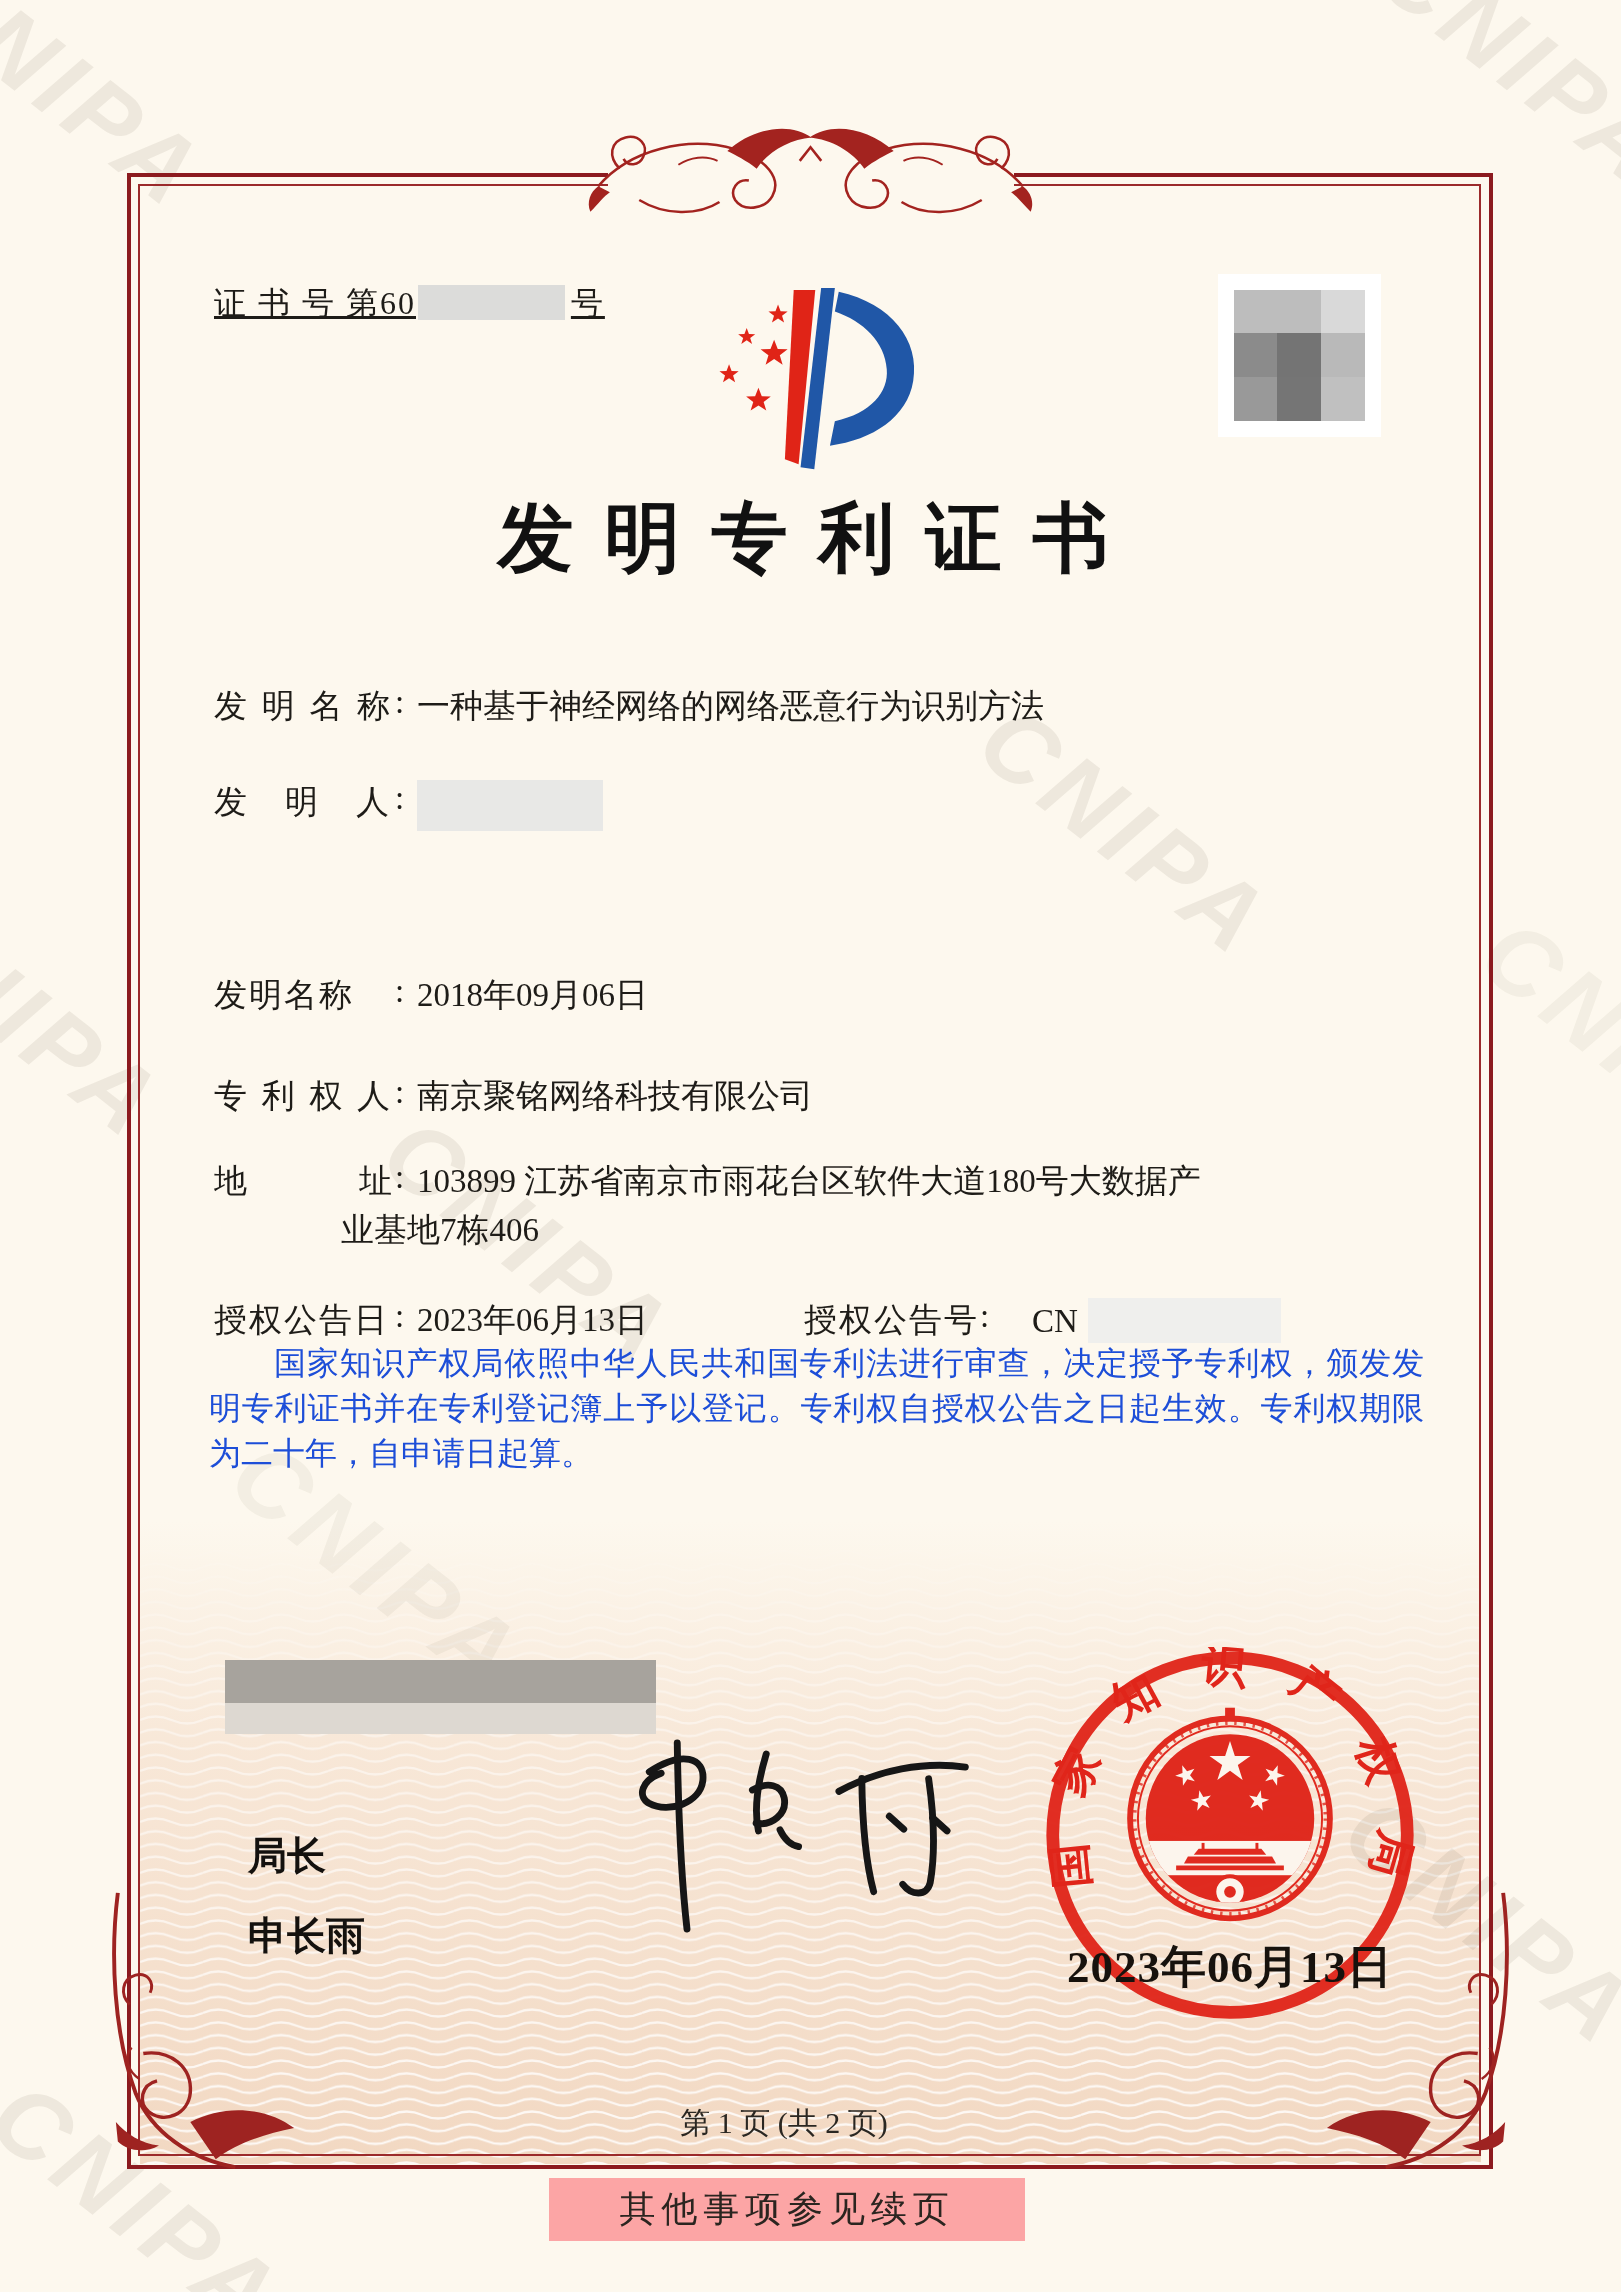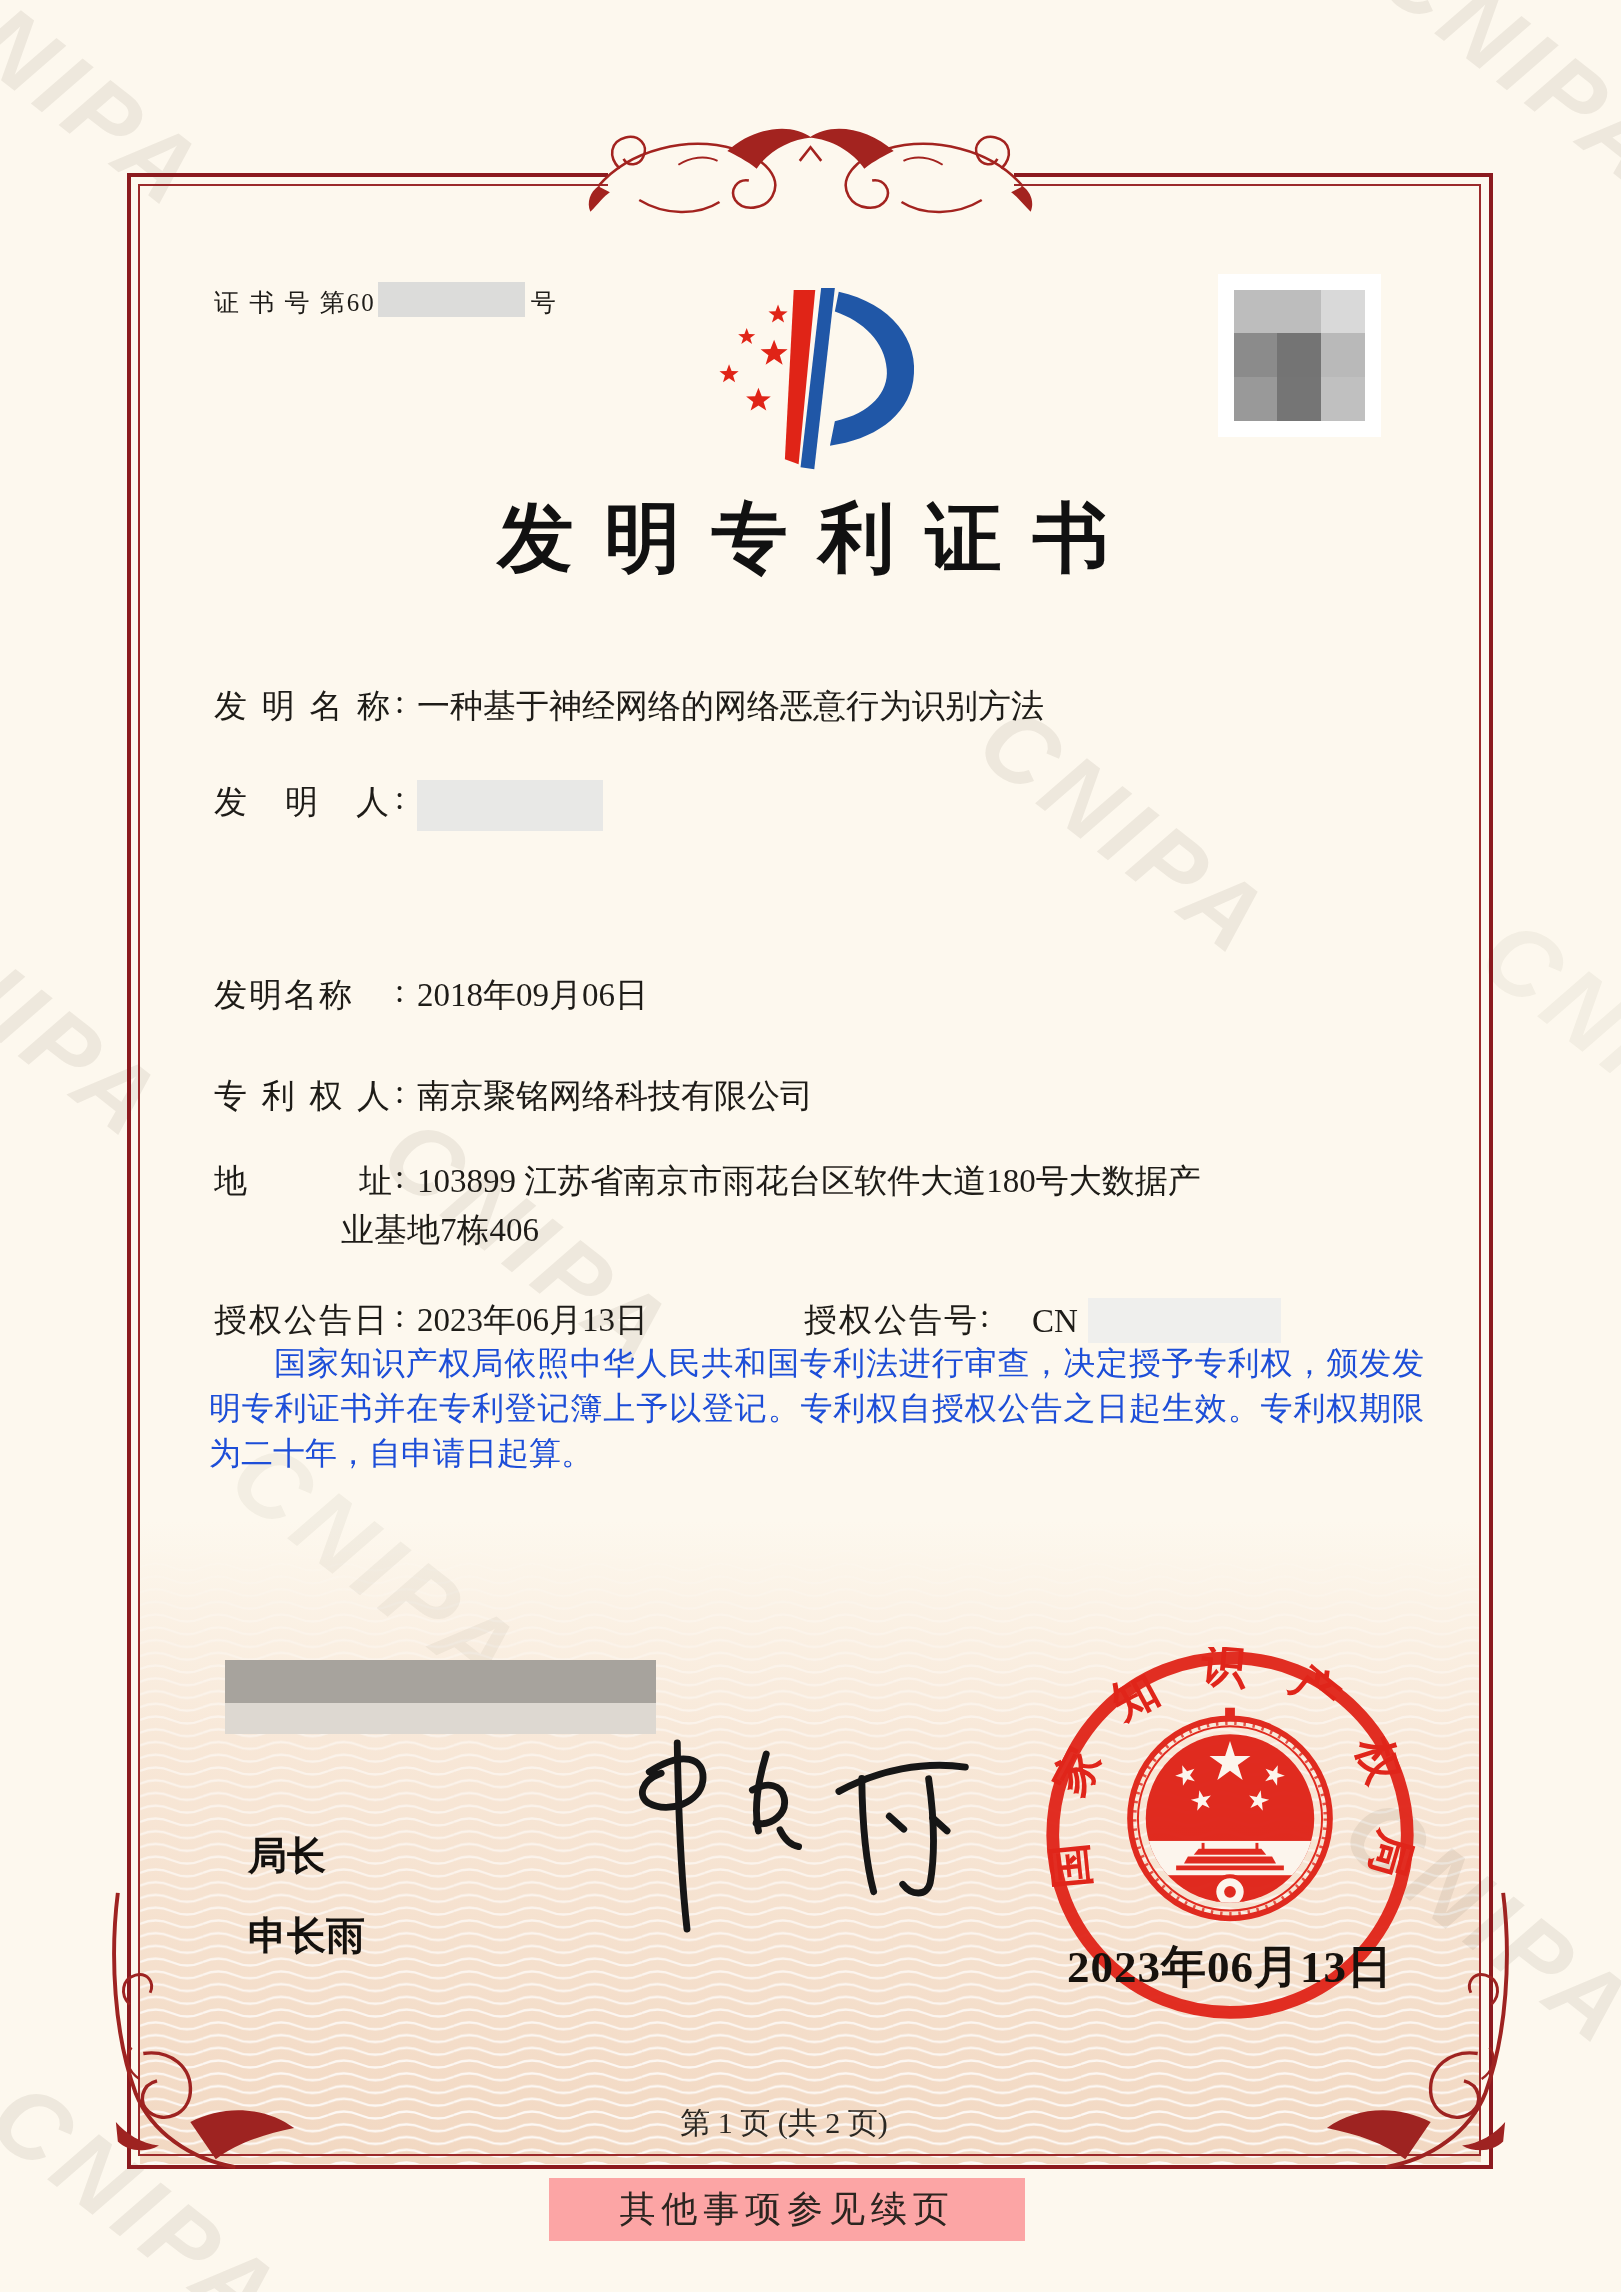--- a/index.html
+++ b/index.html
@@ -18,21 +18,21 @@
     white-space:nowrap; pointer-events:none;
   }
   .wm.faint { color:rgba(88,78,58,0.06); }
   
   .frame-outer { position:absolute; left:127px; top:173px; width:1366px; height:1996px; border:4.9px solid #8c1a1f; }
   .frame-inner { position:absolute; left:6.9px; top:6.9px; width:1343px; height:1972px; border:2px solid #9b2a2b; }
   .orn-mask { position:absolute; left:608px; top:167px; width:406px; height:23.5px; background:#fdf8ee; }
   
   .waves { position:absolute; left:140px; top:1521px; width:1341px; height:643px; }
   
-  .cert-no { position:absolute; left:214px; top:282px; font-size:25px; letter-spacing:2px; white-space:nowrap; }
+  .cert-no { position:absolute; left:214px; top:282px; font-size:32px; letter-spacing:2px; white-space:nowrap;text-decoration:underline; }
   .cert-no .blur { display:inline-block; width:147px; height:35px; background:#dcdcda; vertical-align:-5.9px; margin:0 5.9px 0 2px; }
   .qr { position:absolute; left:1218px; top:274px; width:163px; height:163px; background:#ffffff; }
   .qr .mosaic { position:absolute; left:15.7px; top:15.7px; width:131px; height:131px; display:grid; grid-template-columns:1fr 1fr 1fr; grid-template-rows:1fr 1fr 1fr; }
   .qr .mosaic i { display:block; }
   .m1{background:#bdbdbd}.m2{background:#bdbdbd}.m3{background:#d9d9d9}
   .m4{background:#8b8b8b}.m5{background:#747474}.m6{background:#b9b9b9}
   .m7{background:#999999}.m8{background:#757575}.m9{background:#c0c0c0}
   .logo { position:absolute; left:684px; top:282px; }
   .doc-title {
     position:absolute; left:0; top:488px; width:1621px; text-align:center;

